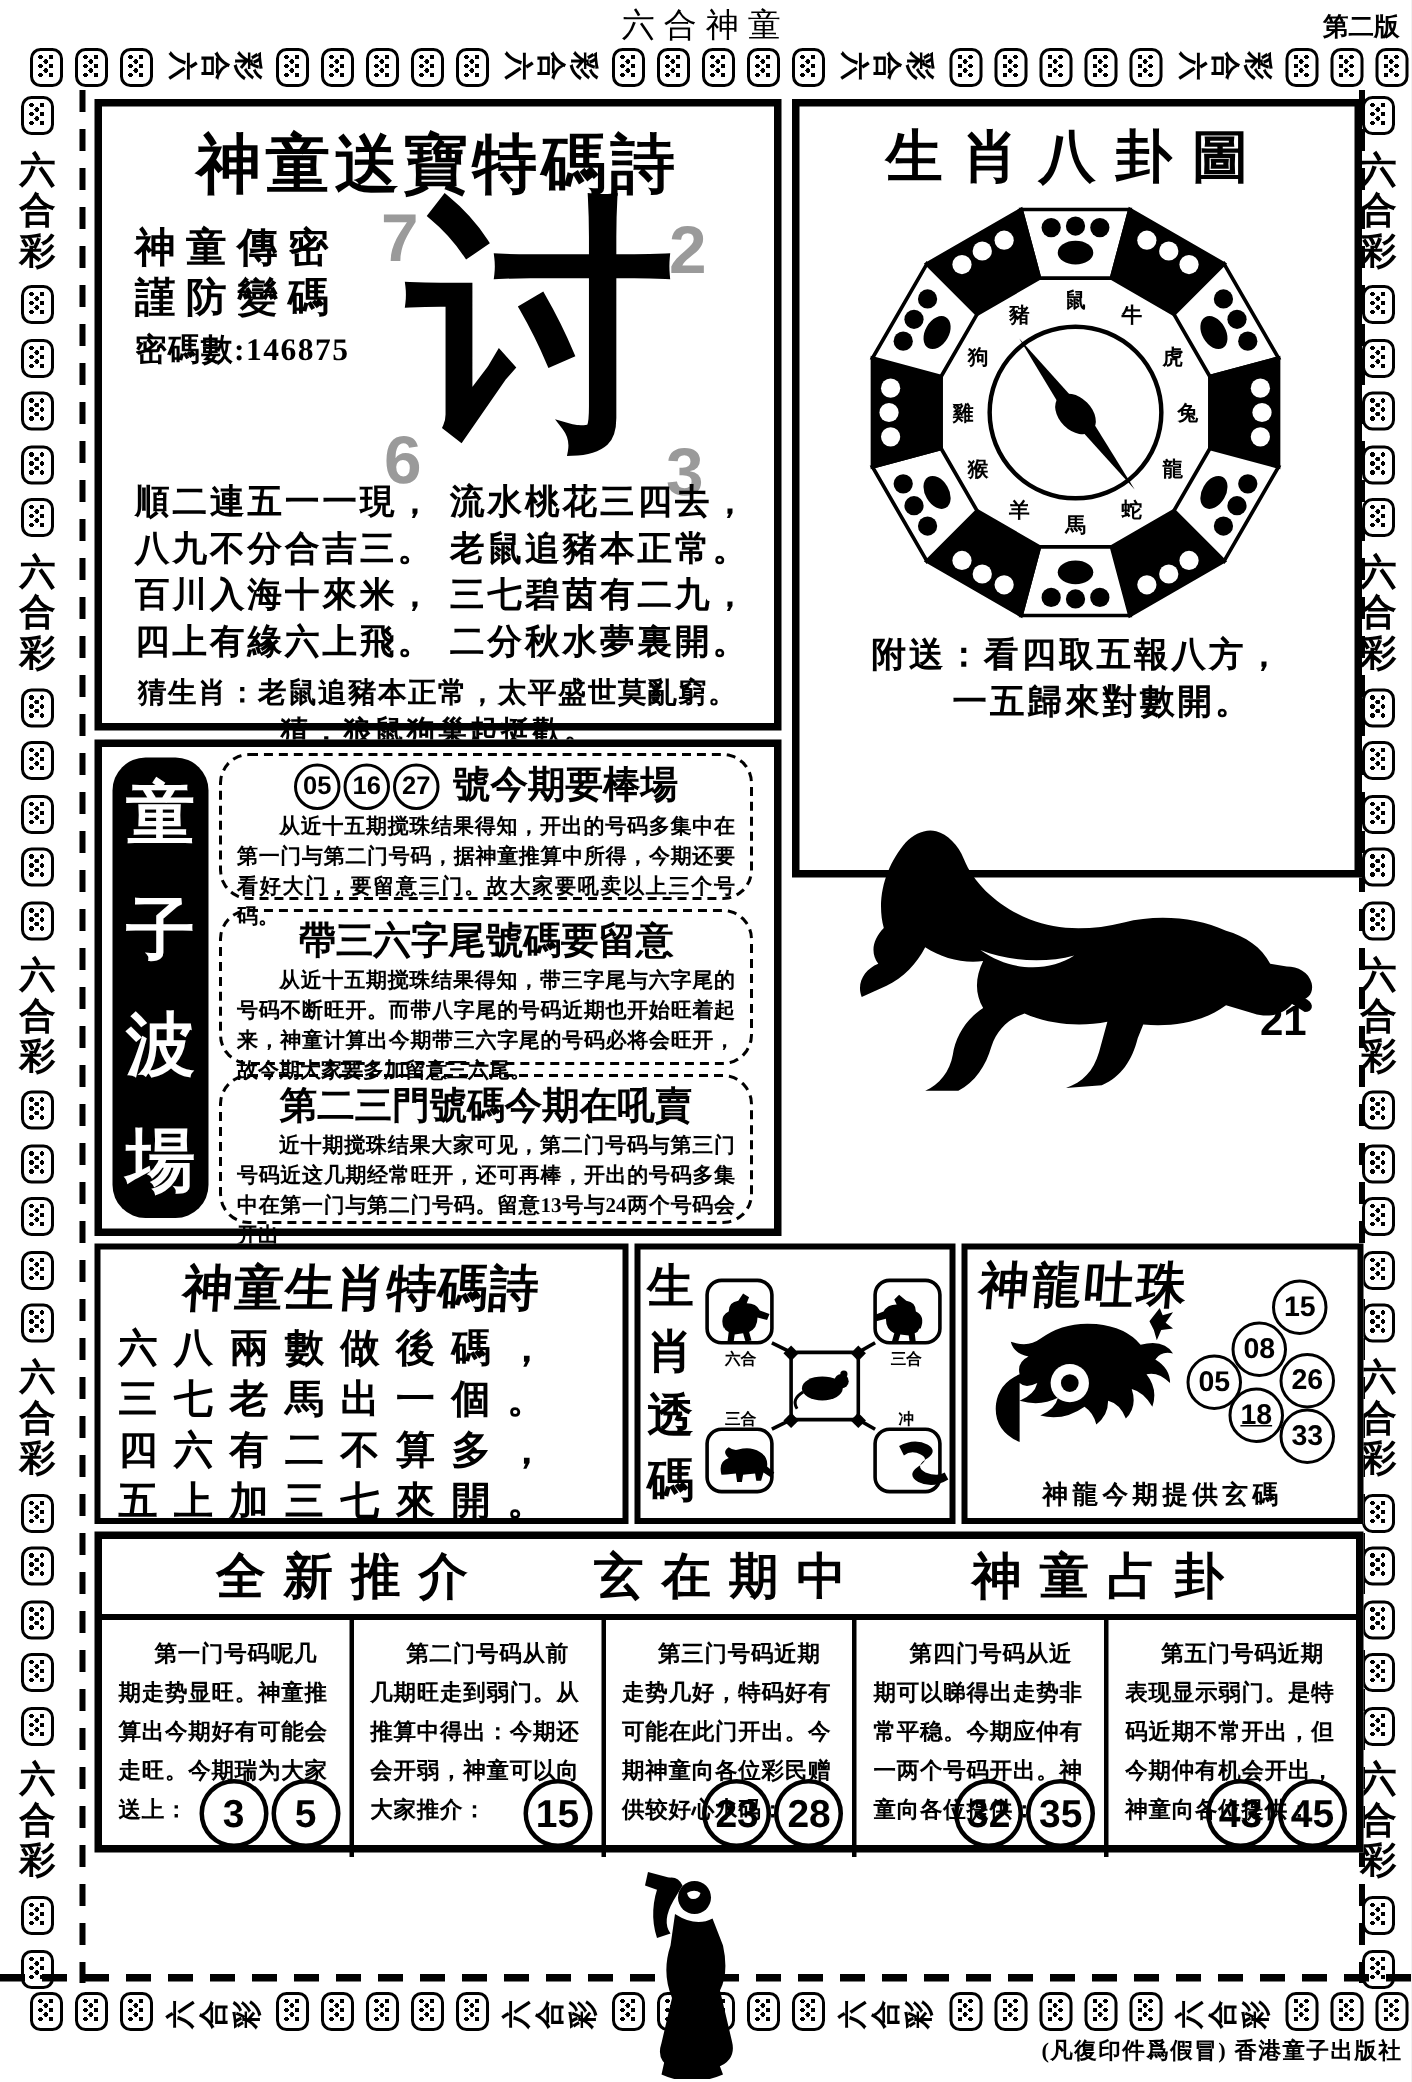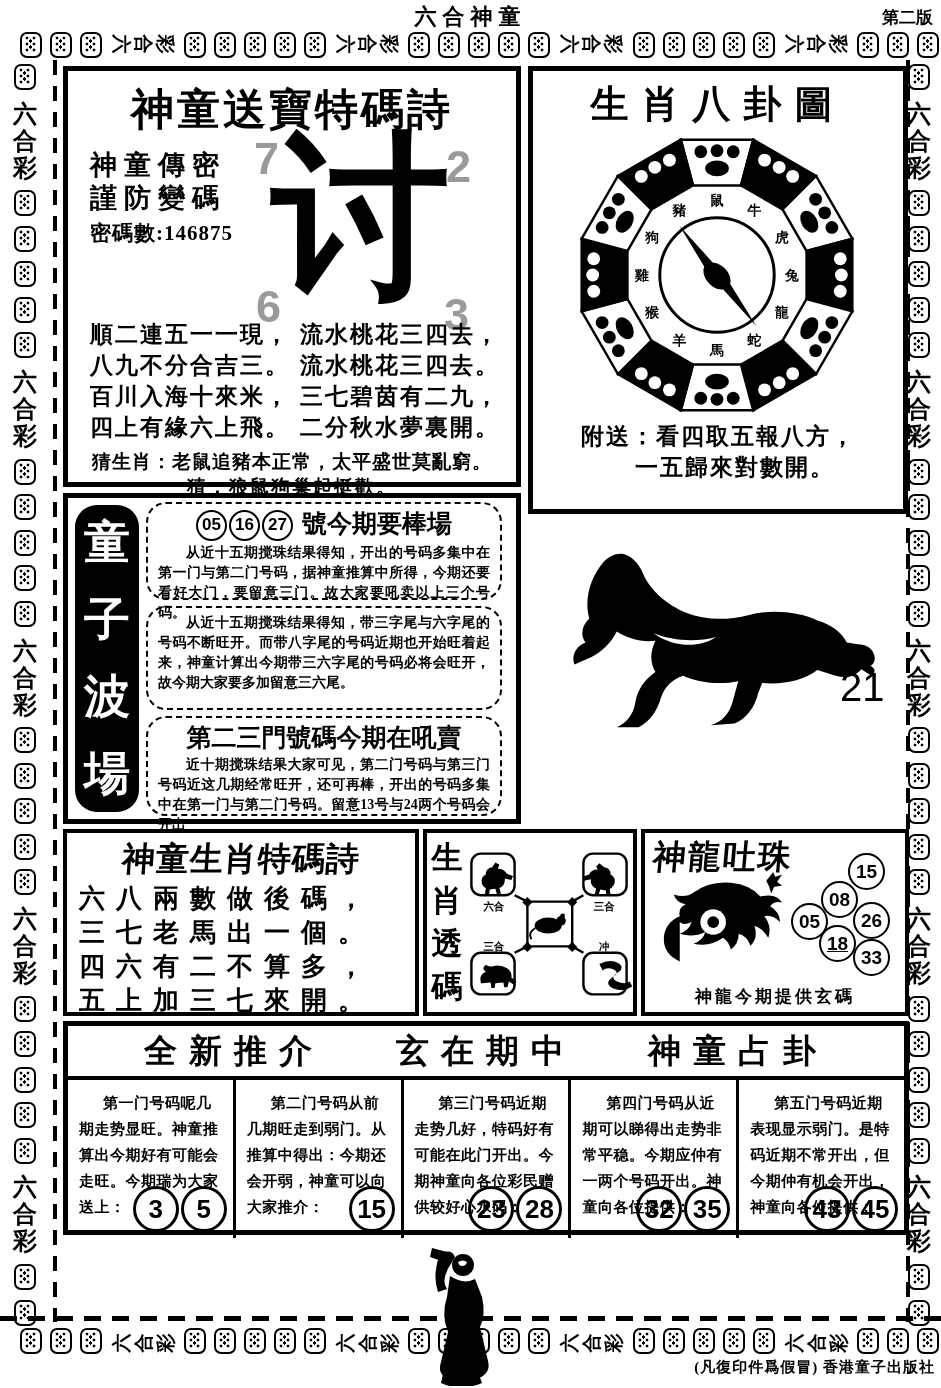--- a/index.html
+++ b/index.html
@@ -1,21 +1,21 @@
 <!DOCTYPE html>
 <html><head>
 <meta charset="utf-8">
 <style>
   html,body{margin:0;padding:0;background:#e8e8e8;}
   .page{position:relative;width:941px;height:1388px;background:#fff;color:#000;overflow:hidden;
         font-family:"Liberation Serif","DejaVu Serif",serif;}
 
   
   .masthead{position:absolute;top:2px;left:0;right:0;text-align:center;
-            font-size:22px;font-weight:700;letter-spacing:6px;
+            font-size:22px;font-weight:400;letter-spacing:6px;
             font-family:"Liberation Sans","DejaVu Sans",sans-serif;}
   .edition{position:absolute;top:6px;right:8px;font-size:17px;font-weight:900;
            font-family:"Liberation Sans","DejaVu Sans",sans-serif;}
 
   
   .bstrip{position:absolute;display:flex;align-items:center;justify-content:space-between;}
   .bstrip.htop{left:20px;right:2px;top:28px;height:34px;}
   .bstrip.hbot{left:20px;right:2px;top:1324px;height:34px;}
   .bstrip.vleft{left:4px;top:64px;bottom:62px;width:42px;flex-direction:column;}
   .bstrip.vright{right:2px;top:64px;bottom:62px;width:40px;flex-direction:column;}
@@ -53,21 +53,21 @@
   .gnum{position:absolute;font-size:45px;font-weight:700;color:#9a9a9a;
         font-family:"Liberation Sans","DejaVu Sans",sans-serif;}
   .gnum.n7{left:186px;top:62px;} .gnum.n2{left:378px;top:70px;}
   .gnum.n6{left:188px;top:210px;} .gnum.n3{left:376px;top:218px;}
   .pcol{position:absolute;top:248px;font-size:23px;font-weight:700;line-height:31px;letter-spacing:2px;}
   .pcol.pl{left:22px;} .pcol.pr{left:232px;}
   .guess1{position:absolute;left:0;right:0;top:378px;text-align:center;font-size:19px;font-weight:700;letter-spacing:1px;}
   .guess2{position:absolute;left:0;right:0;top:403px;text-align:center;font-size:19px;font-weight:700;letter-spacing:2px;}
 
   
-  .box2{left:528px;top:66px;width:380px;height:448px;}
+  .box2{left:528px;top:66px;width:380px;height:519px;}
   .box2 h2{margin:8px 0 0;text-align:center;font-size:38px;font-weight:900;letter-spacing:13px;
            font-family:"Liberation Sans","DejaVu Sans",sans-serif;}
   .wheel{position:absolute;left:34px;top:56px;width:300px;height:296px;}
   .bonus{position:absolute;left:48px;top:350px;font-size:23px;font-weight:700;line-height:31px;letter-spacing:2px;}
   .bonus .b2{padding-left:54px;}
 
   
   .wavebox{left:63px;top:493px;width:458px;height:331px;}
   .wlabel{position:absolute;left:7px;top:7px;width:64px;height:307px;background:#000;border-radius:22px;
           color:#fff;display:flex;flex-direction:column;align-items:center;justify-content:space-around;
@@ -78,21 +78,21 @@
   .ws h3{margin:0;text-align:center;font-size:25px;font-weight:900;line-height:32px;
          font-family:"Liberation Sans","DejaVu Sans",sans-serif;}
   .ws p{margin:2px 0 0;font-size:14px;line-height:20px;font-weight:600;text-indent:2em;text-align:justify;}
   .cnum{display:inline-flex;width:27px;height:27px;border:2.5px solid #000;border-radius:50%;
         align-items:center;justify-content:center;font-size:17px;font-weight:700;vertical-align:middle;
         margin-right:2px;font-family:"Liberation Sans","DejaVu Sans",sans-serif;}
 
   
   .dogarea{position:absolute;left:528px;top:493px;width:380px;height:331px;}
   .dogarea svg{position:absolute;left:14px;top:52px;}
-  .dognum{position:absolute;left:312px;top:172px;font-size:40px;font-weight:400;
+  .dognum{position:absolute;left:312px;top:172px;font-size:28px;font-weight:700;
           font-family:"Liberation Sans","DejaVu Sans",sans-serif;}
 
   
   .poembox{left:63px;top:829px;width:356px;height:187px;border-width:4px;}
   .poembox h2{margin:4px 0 0;text-align:center;font-size:33px;font-weight:900;transform:skewX(-4deg);letter-spacing:1px;}
   .poembox .ln{font-size:26px;font-weight:700;letter-spacing:11px;line-height:34px;padding-left:12px;white-space:nowrap;}
 
   .revealbox{left:423px;top:829px;width:214px;height:187px;border-width:4px;}
   .rlabel{position:absolute;left:2px;top:4px;bottom:4px;width:36px;display:flex;flex-direction:column;
           justify-content:space-around;align-items:center;font-size:31px;font-weight:900;
@@ -344,21 +344,21 @@
     <span class="gnum n6">6</span>
     <span class="gnum n3">3</span>
     <div class="pcol pl">
       <div>順二連五一一現，</div>
       <div>八九不分合吉三。</div>
       <div>百川入海十來米，</div>
       <div>四上有緣六上飛。</div>
     </div>
     <div class="pcol pr">
       <div>流水桃花三四去，</div>
-      <div>流水桃花三四去。</div>
+      <div>老鼠追豬本正常。</div>
       <div>三七碧茵有二九，</div>
       <div>二分秋水夢裏開。</div>
     </div>
     <div class="guess1">猜生肖：老鼠追豬本正常，太平盛世莫亂窮。</div>
     <div class="guess2">猜：狼鼠狗巢起挺歡。</div>
   </section>
 
   <section class="box box2">
     <h2>生肖八卦圖</h2>
     <div class="wheel">
@@ -451,20 +451,21 @@
       <span>場</span>
     </div>
     <div class="ws s1">
       <h3>
         <span class="cnum">05</span><span class="cnum">16</span><span class="cnum">27</span>
         <span>號今期要棒場</span>
       </h3>
       <p>从近十五期搅珠结果得知，开出的号码多集中在第一门与第二门号码，据神童推算中所得，今期还要看好大门，要留意三门。故大家要吼卖以上三个号码。</p>
     </div>
     <div class="ws s2">
+      <h3>帶三六字尾號碼要留意</h3>
       <p>从近十五期搅珠结果得知，带三字尾与六字尾的号码不断旺开。而带八字尾的号码近期也开始旺着起来，神童计算出今期带三六字尾的号码必将会旺开，故今期大家要多加留意三六尾。</p>
     </div>
     <div class="ws s3">
       <h3>第二三門號碼今期在吼賣</h3>
       <p>近十期搅珠结果大家可见，第二门号码与第三门号码近这几期经常旺开，还可再棒，开出的号码多集中在第一门与第二门号码。留意13号与24两个号码会开出</p>
     </div>
   </section>
 
   <div class="dogarea">
     <svg width="352" height="230" viewBox="0 0 380 250">

